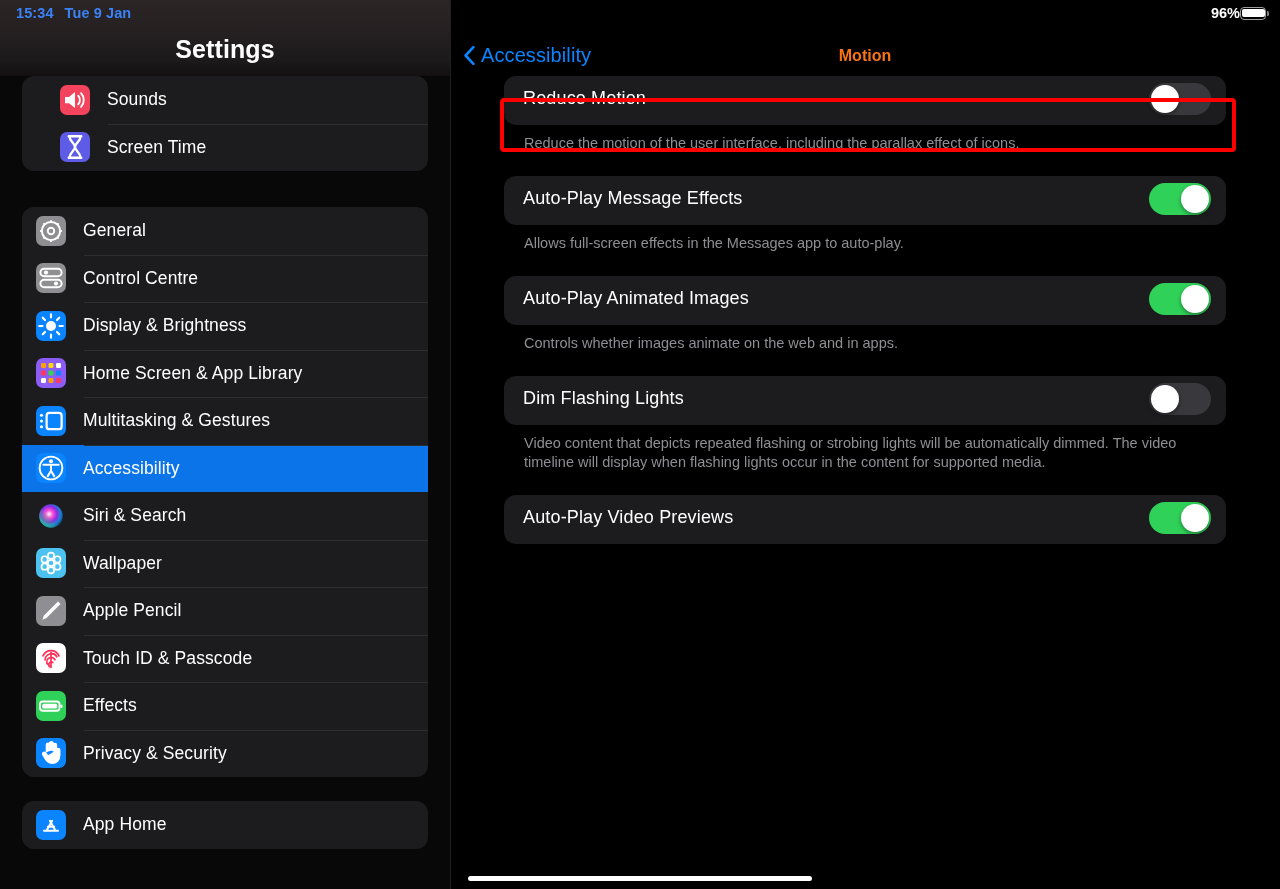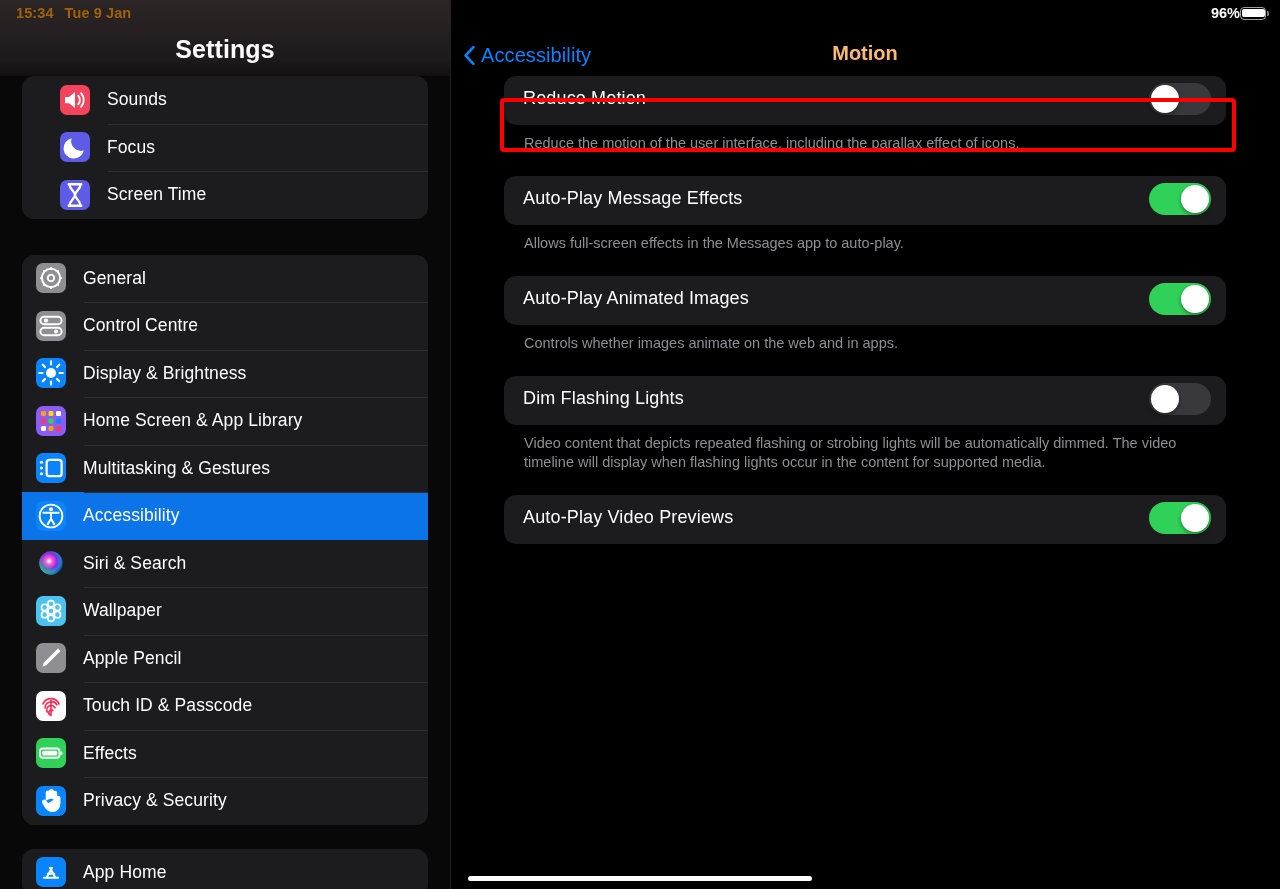--- a/index.html
+++ b/index.html
@@ -13,21 +13,21 @@
 
   
   .statusbar {
     position:absolute; top:0; left:0; width:1280px; height:28px;
     display:flex; align-items:center; z-index:40;
     pointer-events:none;
   }
   .status-left {
     position:absolute; left:16px; top:5px;
     display:flex; align-items:center; gap:11px;
-    color:#a16207; font-size:14.5px; font-weight:600; letter-spacing:.1px;
+    color:#3b82f6; font-size:14.5px; font-weight:600; letter-spacing:.1px;
   }
   .status-right {
     position:absolute; right:14px; top:5px;
     display:flex; align-items:center; 
     color:#fff; font-size:14.5px; font-weight:600;
   }
   .batt {
     position:relative; width:26px; height:13px;
     border:1.4px solid rgba(255,255,255,.62);
     border-radius:4px; display:inline-block;
@@ -103,21 +103,21 @@
   .back-btn {
     position:absolute; left:14px; bottom:9px;
     display:flex; align-items:center; gap:6px;
     color:#0a84ff; font-size:20px; letter-spacing:.1px;
   }
   .chev {
     display:block; width:11px; height:19px;
   }
   .nav-title {
     position:absolute; left:0; right:0; bottom:11px; text-align:center;
-    color:#fdba74; font-size:20px; font-weight:700;
+    color:#f97316; font-size:16px; font-weight:700;
   }
   .detail-scroll { position:absolute; top:76px; left:0; width:830px; }
 
   .card {
     position:relative; margin:0 54px 0 54px;
     background:#1c1c1e; border-radius:12px;
     height:49px; display:flex; align-items:center;
     padding:0 15px 4px 19px;
   }
   .card-label { color:#fff; font-size:18px; letter-spacing:.15px; flex:1; }
@@ -161,28 +161,20 @@
       <div id="sidebar-groups">
           <div class="group first cut-top">
             <div class="row">
               <span class="icon" style="background: rgb(244, 67, 92);">
                 <svg viewBox="0 0 24 24">
                   <path d="M4 9.5h3.2L12 5.6v12.8L7.2 14.5H4z" fill="#ffffff"></path>
         <path d="M14.6 8.6a5 5 0 010 6.8M16.9 6.6a8 8 0 010 10.8" fill="none" stroke="#ffffff" stroke-width="1.5" stroke-linecap="round"></path>
                 </svg>
               </span>
               <span class="row-label">Sounds</span>
-            </div>
-            <div class="row">
-              <span class="icon" style="background: rgb(94, 92, 230);">
-                <svg viewBox="0 0 24 24">
-                  <path d="M19 14.8A8 8 0 019.2 5a8.2 8.2 0 109.8 9.8z" fill="#ffffff"></path>
-                </svg>
-              </span>
-              <span class="row-label">Focus</span>
             </div>
             <div class="row">
               <span class="icon" style="background: rgb(94, 92, 230);">
                 <svg viewBox="0 0 24 24">
                   <path d="M7 3.4h10M7 20.6h10" stroke="#ffffff" stroke-width="1.9" stroke-linecap="round"></path>
         <path d="M7.6 3.6c0 4 4.4 5.4 4.4 8.4s-4.4 4.4-4.4 8.4M16.4 3.6c0 4-4.4 5.4-4.4 8.4s4.4 4.4 4.4 8.4" fill="none" stroke="#ffffff" stroke-width="1.9"></path>
                 </svg>
               </span>
               <span class="row-label">Screen Time</span>
             </div>

